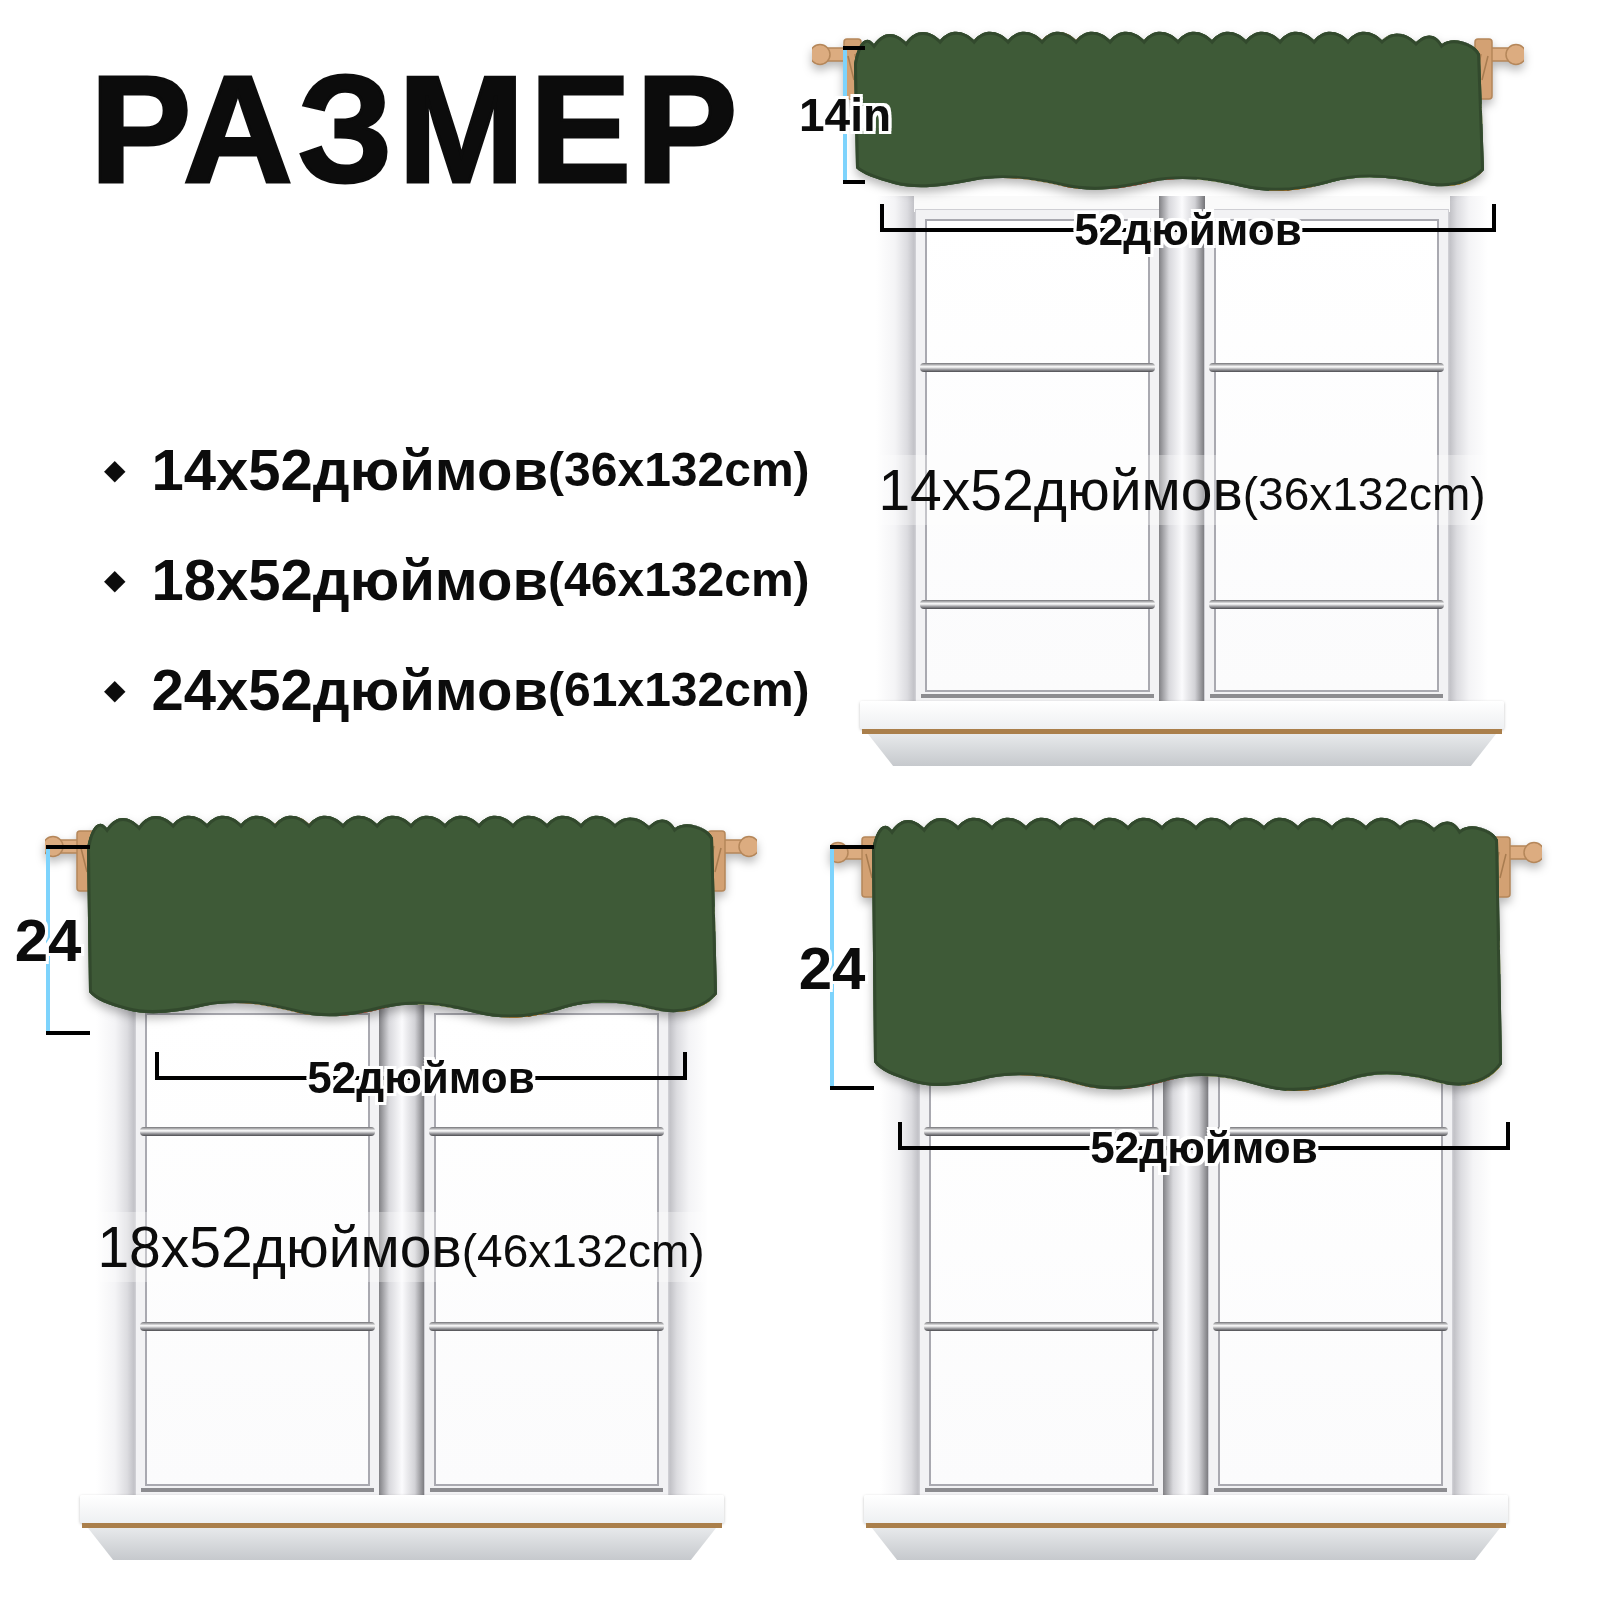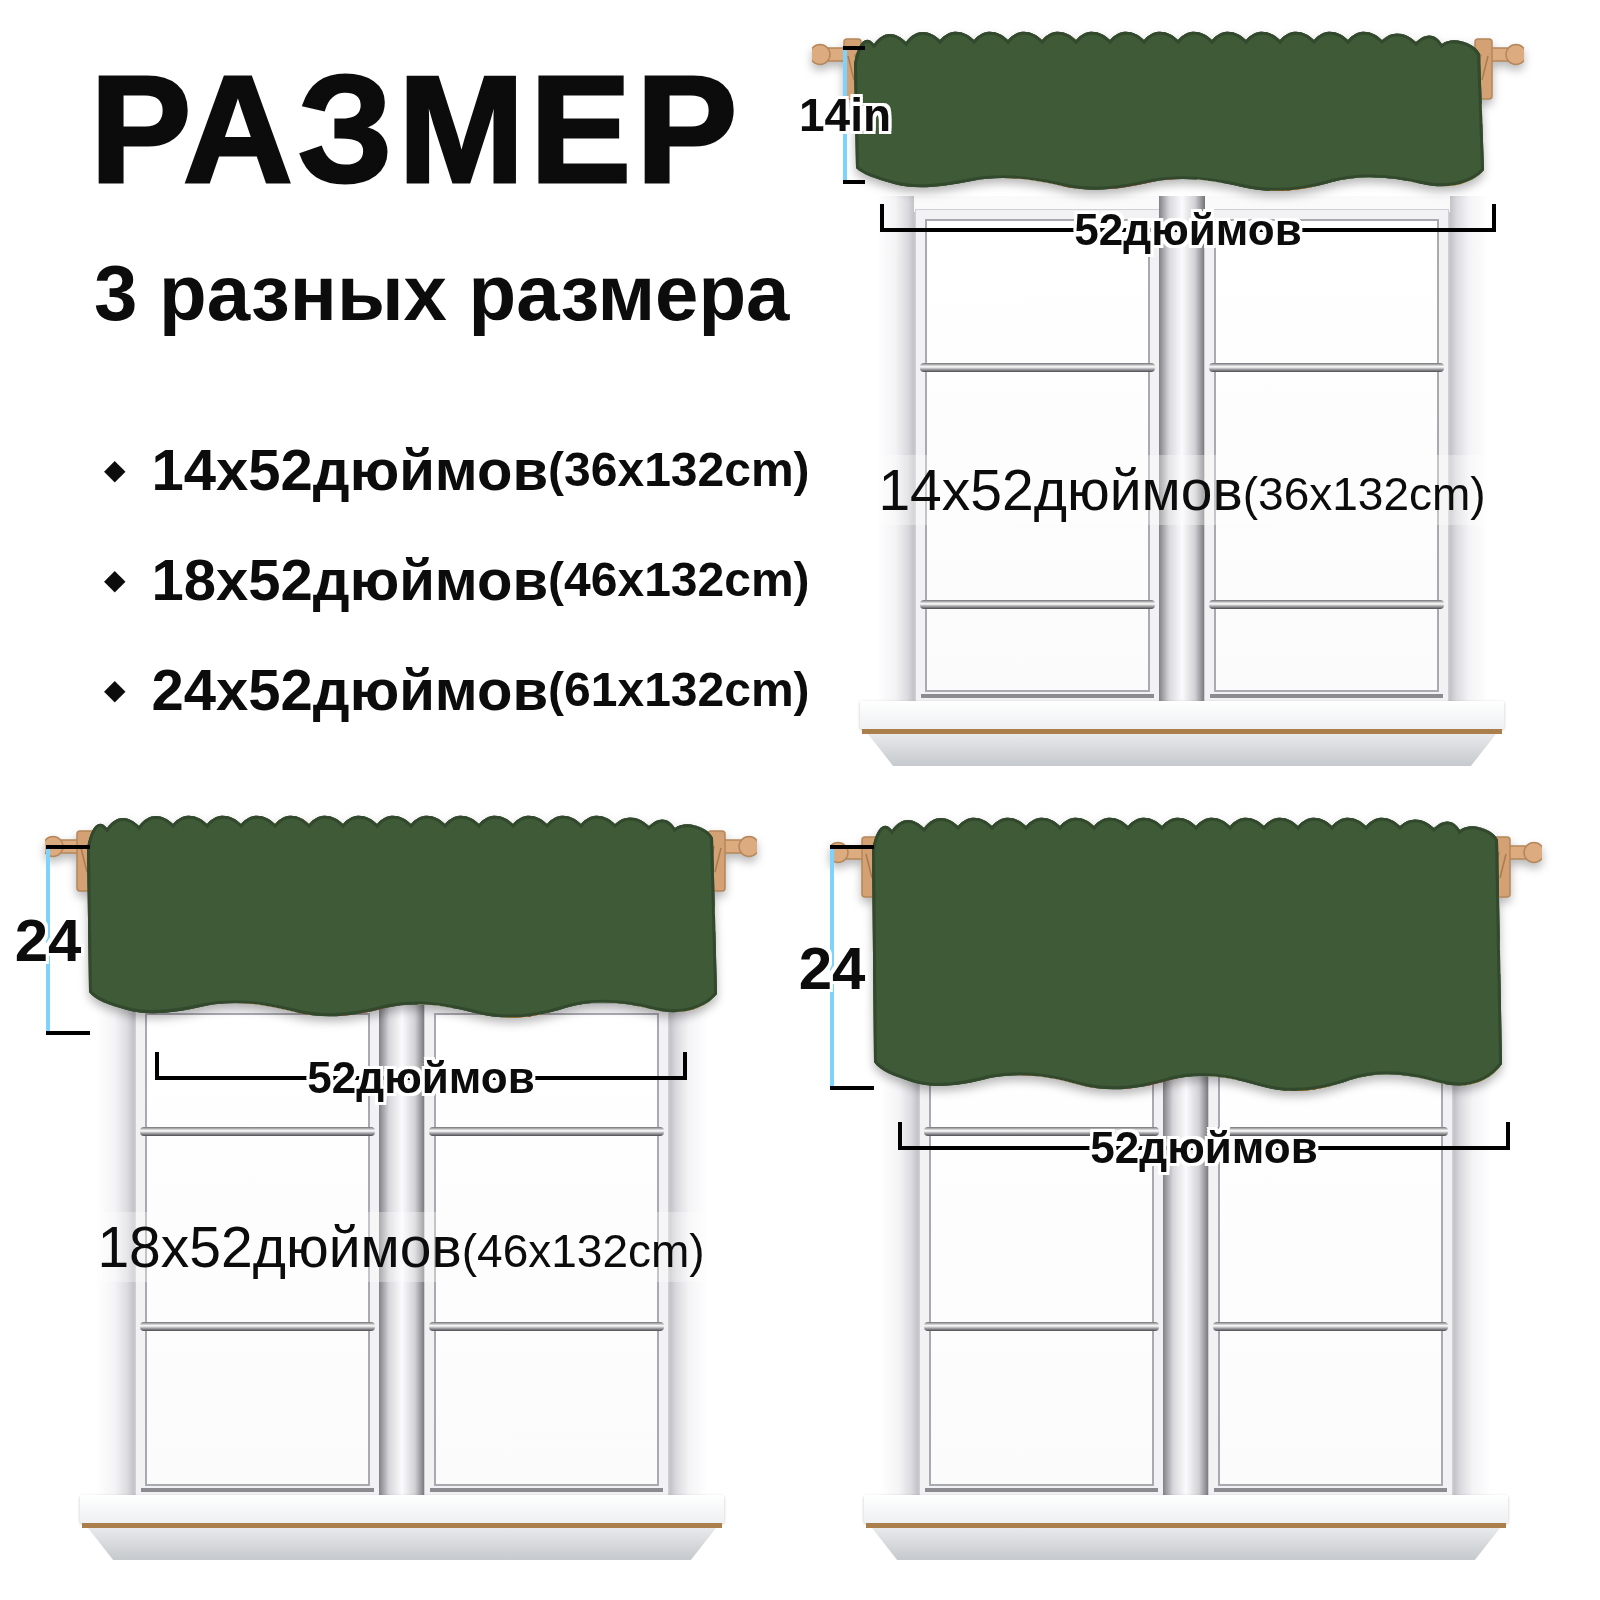--- a/index.html
+++ b/index.html
@@ -326,21 +326,20 @@
     <use href="#m-papaya" transform="translate(432,244) scale(0.8)"></use>
     <use href="#m-leaf" transform="translate(606,224) scale(0.9)"></use>
     <use href="#m-giraffe" transform="translate(608,238)"></use>
   </symbol>
 </defs>
 </svg>
 
 <div class="canvas">
 
   <div class="title">РАЗМЕР</div>
-  <div class="subtitle">3 разных размера</div>
 
   <div class="size-item" style="top:436px">
     <span class="bullet">◆</span>
     <span class="size-main">14х52дюймов</span>
     <span class="size-paren">(36x132cm)</span>
   </div>
   <div class="size-item" style="top:546px">
     <span class="bullet">◆</span>
     <span class="size-main">18х52дюймов</span>
     <span class="size-paren">(46x132cm)</span>

